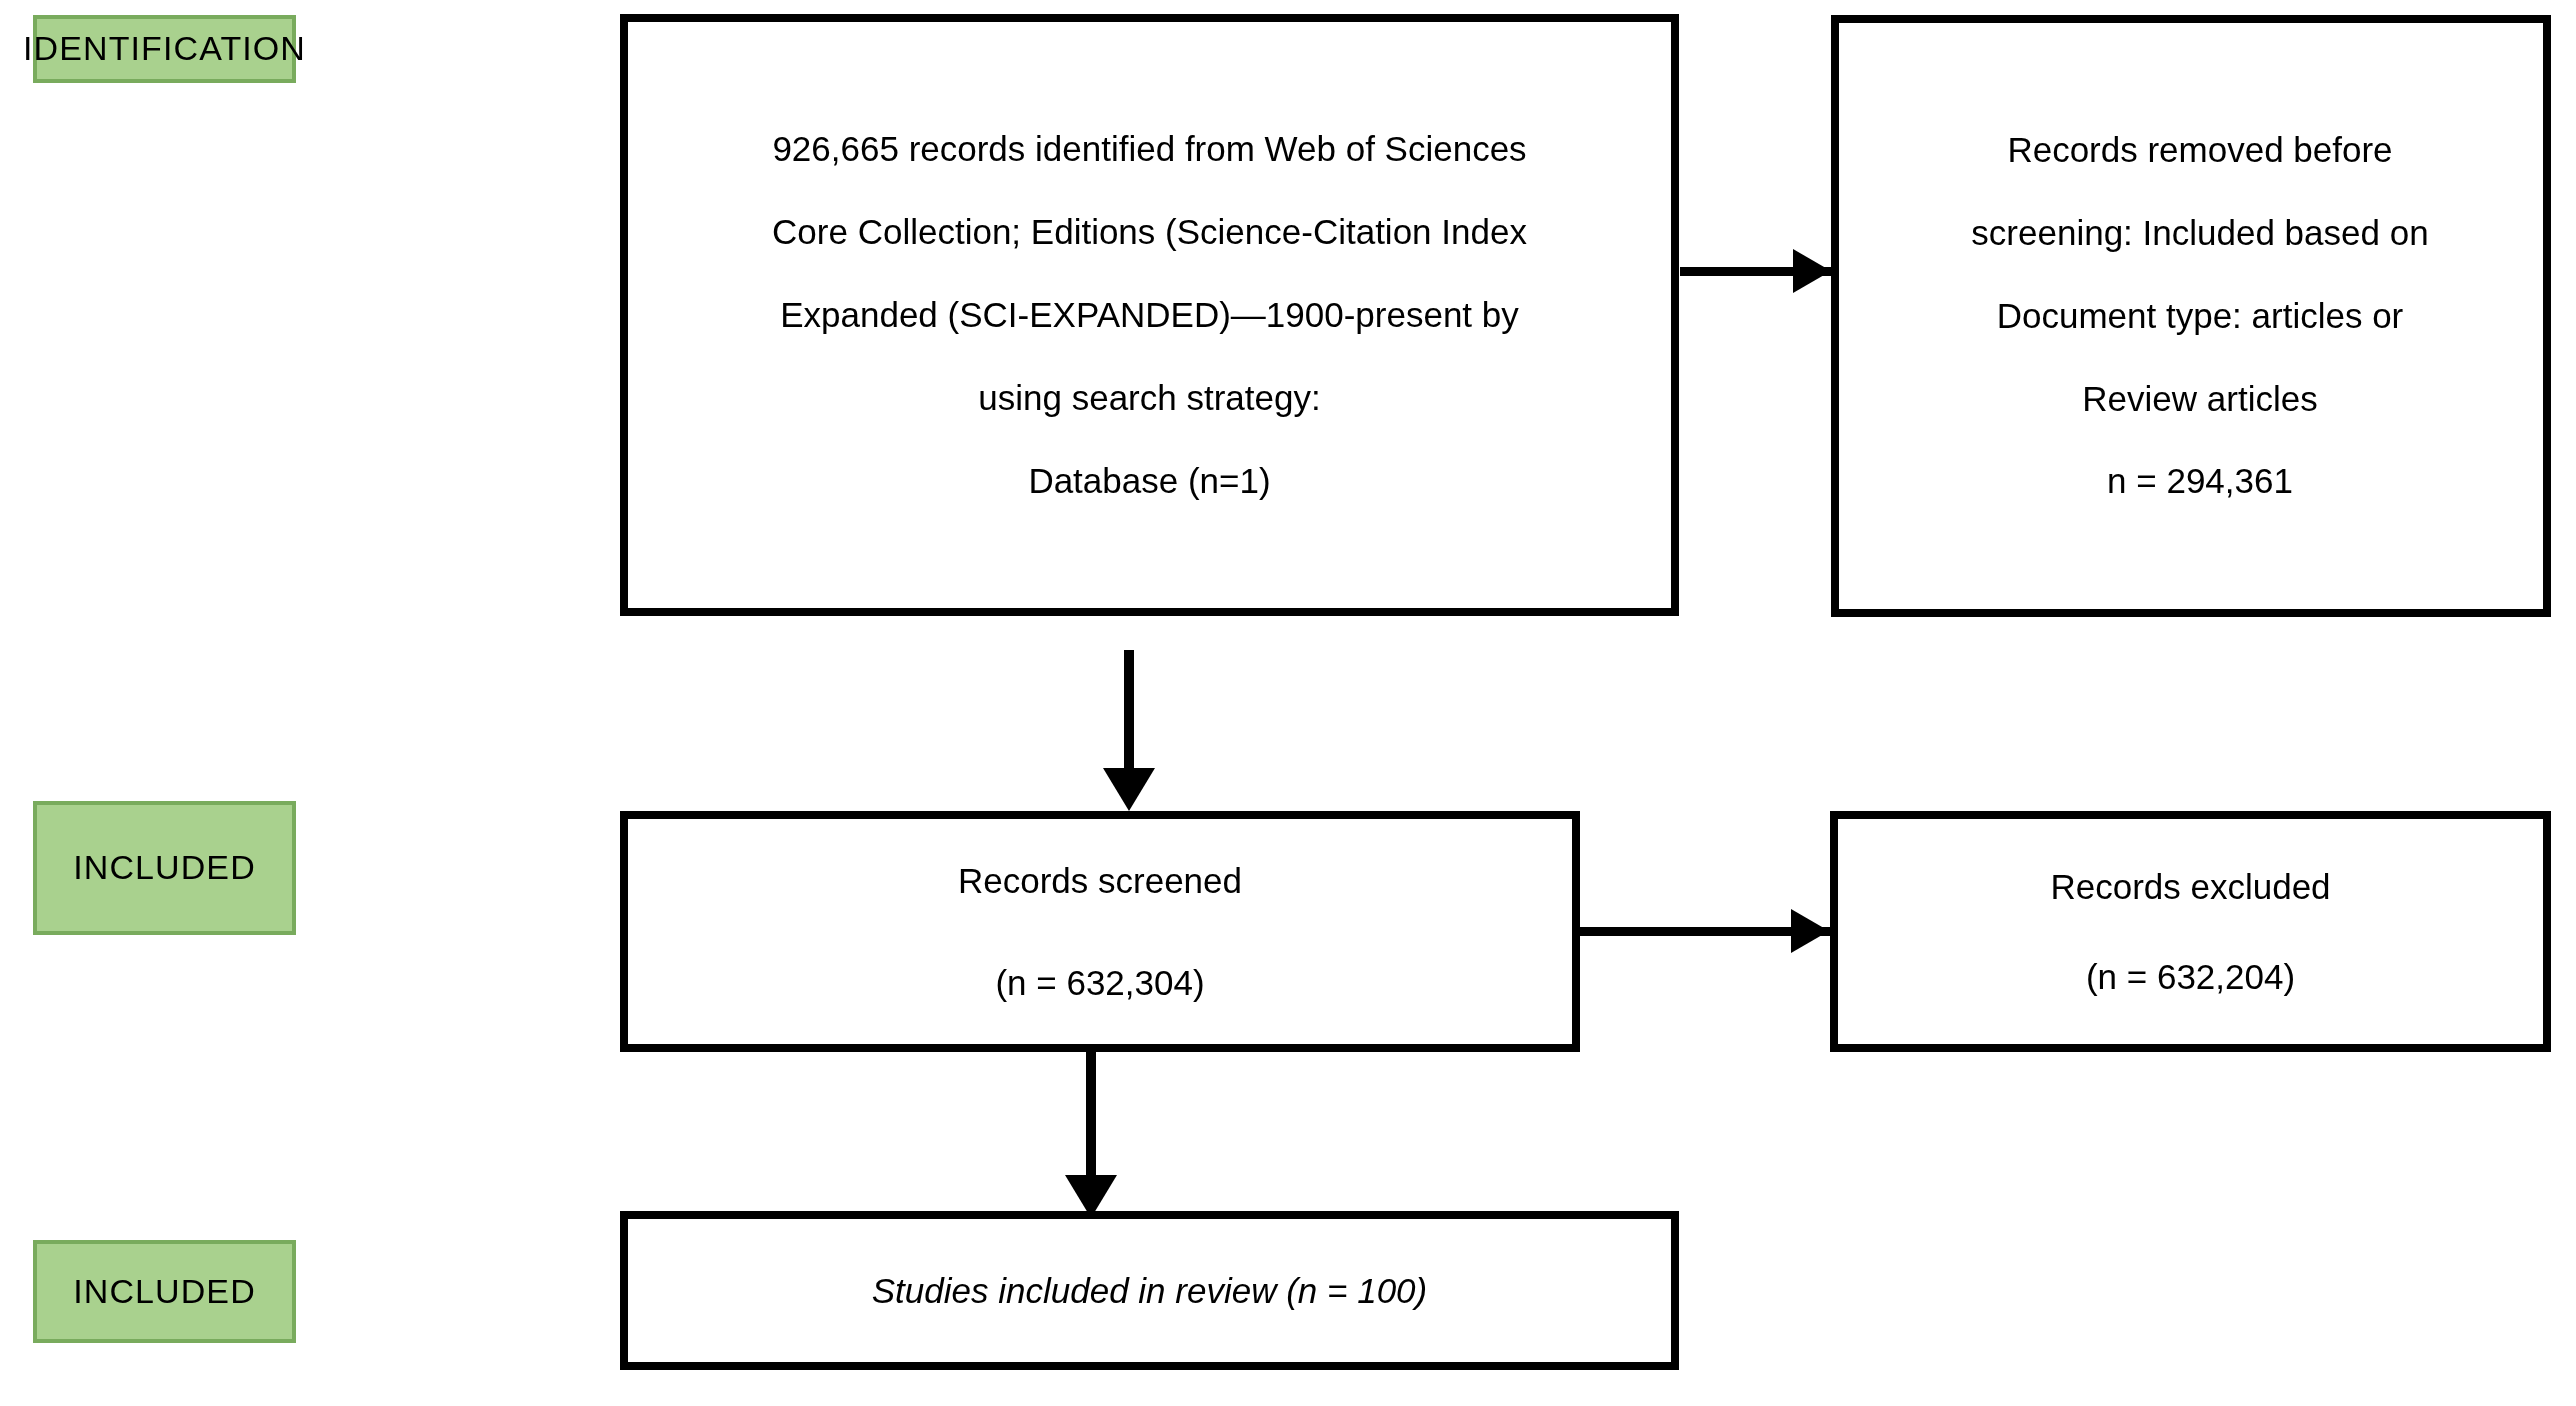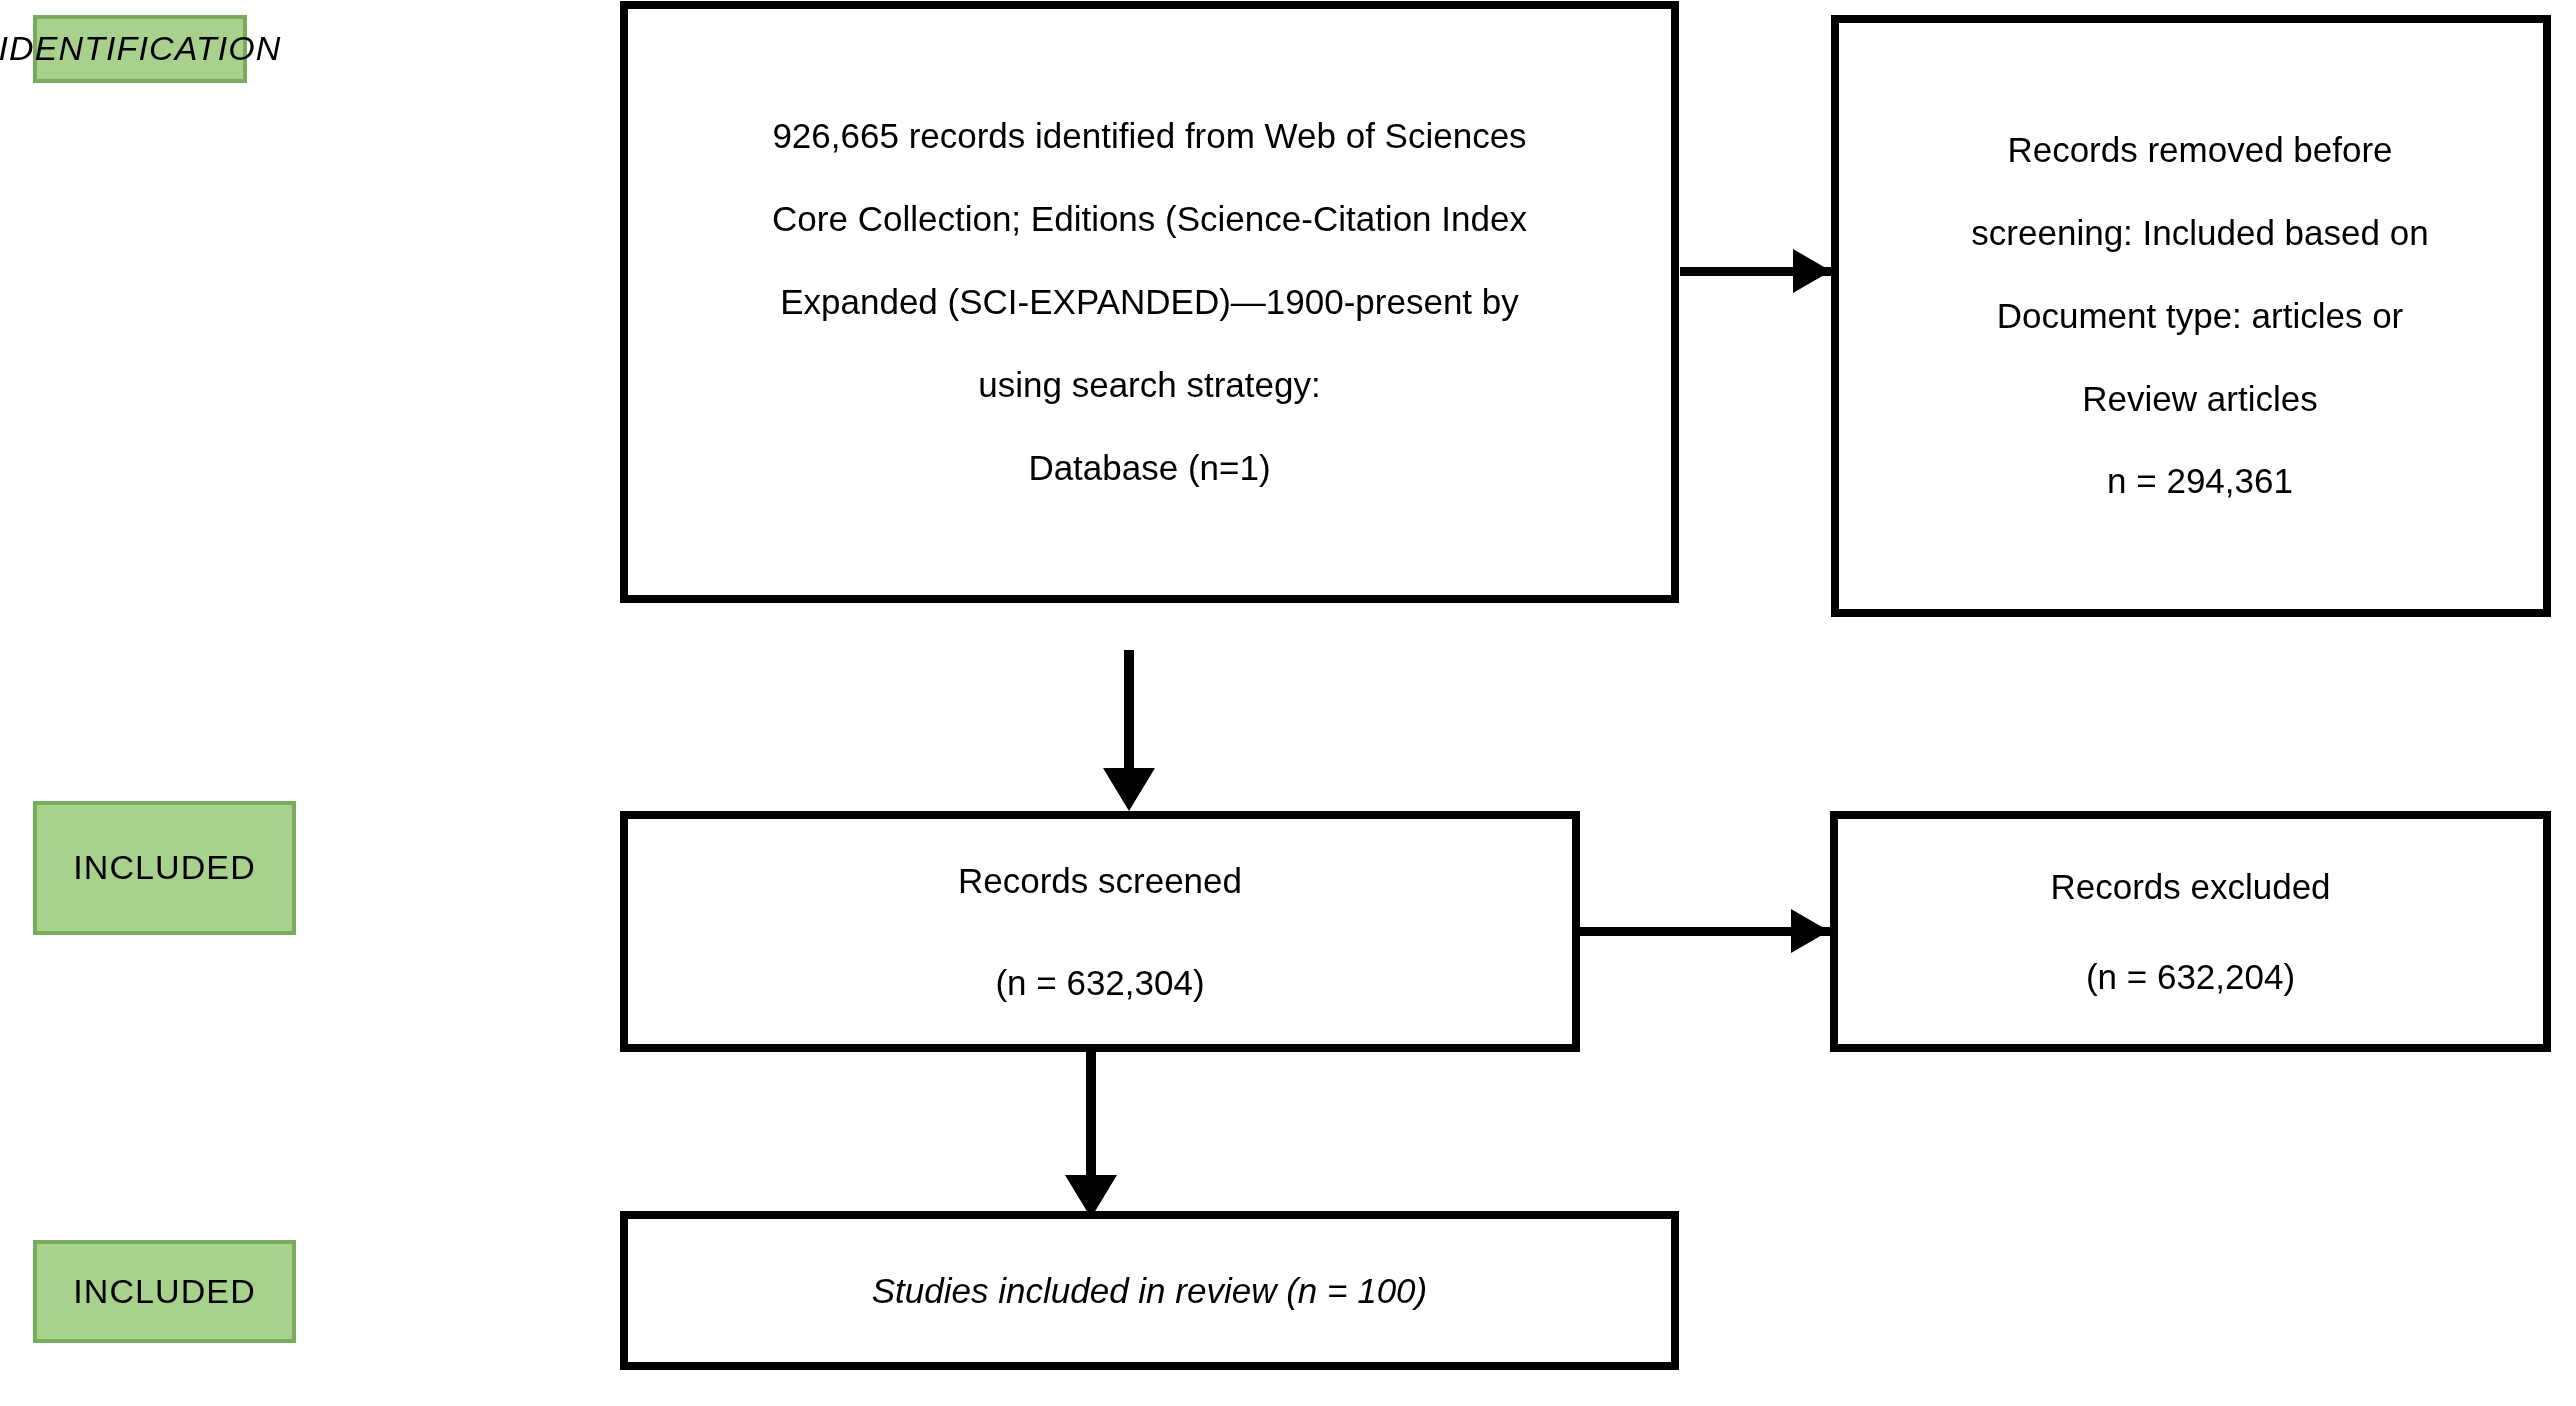--- a/index.html
+++ b/index.html
@@ -92,33 +92,33 @@
     border-left: 26.6px solid transparent;
     border-right: 26.6px solid transparent;
     border-top: 43px solid #000000;
   }
 </style>
 </head>
 <body>
 
 <div id="diagram">
 
-  <div class="stage-chip" style="left:33px; top:14.8px; width:214px; height:68px;font-style:italic;">
+  <div class="stage-chip" style="left:33px; top:14.8px; width:263px; height:68px;">
     <span>IDENTIFICATION</span>
   </div>
 
   <div class="stage-chip" style="left:33px; top:801px; width:263px; height:134px;">
     <span>INCLUDED</span>
   </div>
 
   <div class="stage-chip" style="left:33px; top:1240px; width:263px; height:103px;align-items:center;">
     <span>INCLUDED</span>
   </div>
 
-  <div class="node-box lines-wide" style="left:620px; top:1px; width:1059px; height:602px;">
+  <div class="node-box lines-wide" style="left:620px; top:14px; width:1059px; height:602px;">
     <span class="tline">926,665 records identified from Web of Sciences</span>
     <span class="tline">Core Collection; Editions (Science-Citation Index</span>
     <span class="tline">Expanded (SCI-EXPANDED)—1900-present by</span>
     <span class="tline">using search strategy:</span>
     <span class="tline">Database (n=1)</span>
   </div>
 
   <div class="node-box lines-wide" style="left:1831px; top:14.8px; width:720px; height:602px;padding-left:34px;">
     <span class="tline">Records removed before</span>
     <span class="tline">screening: Included based on</span>

